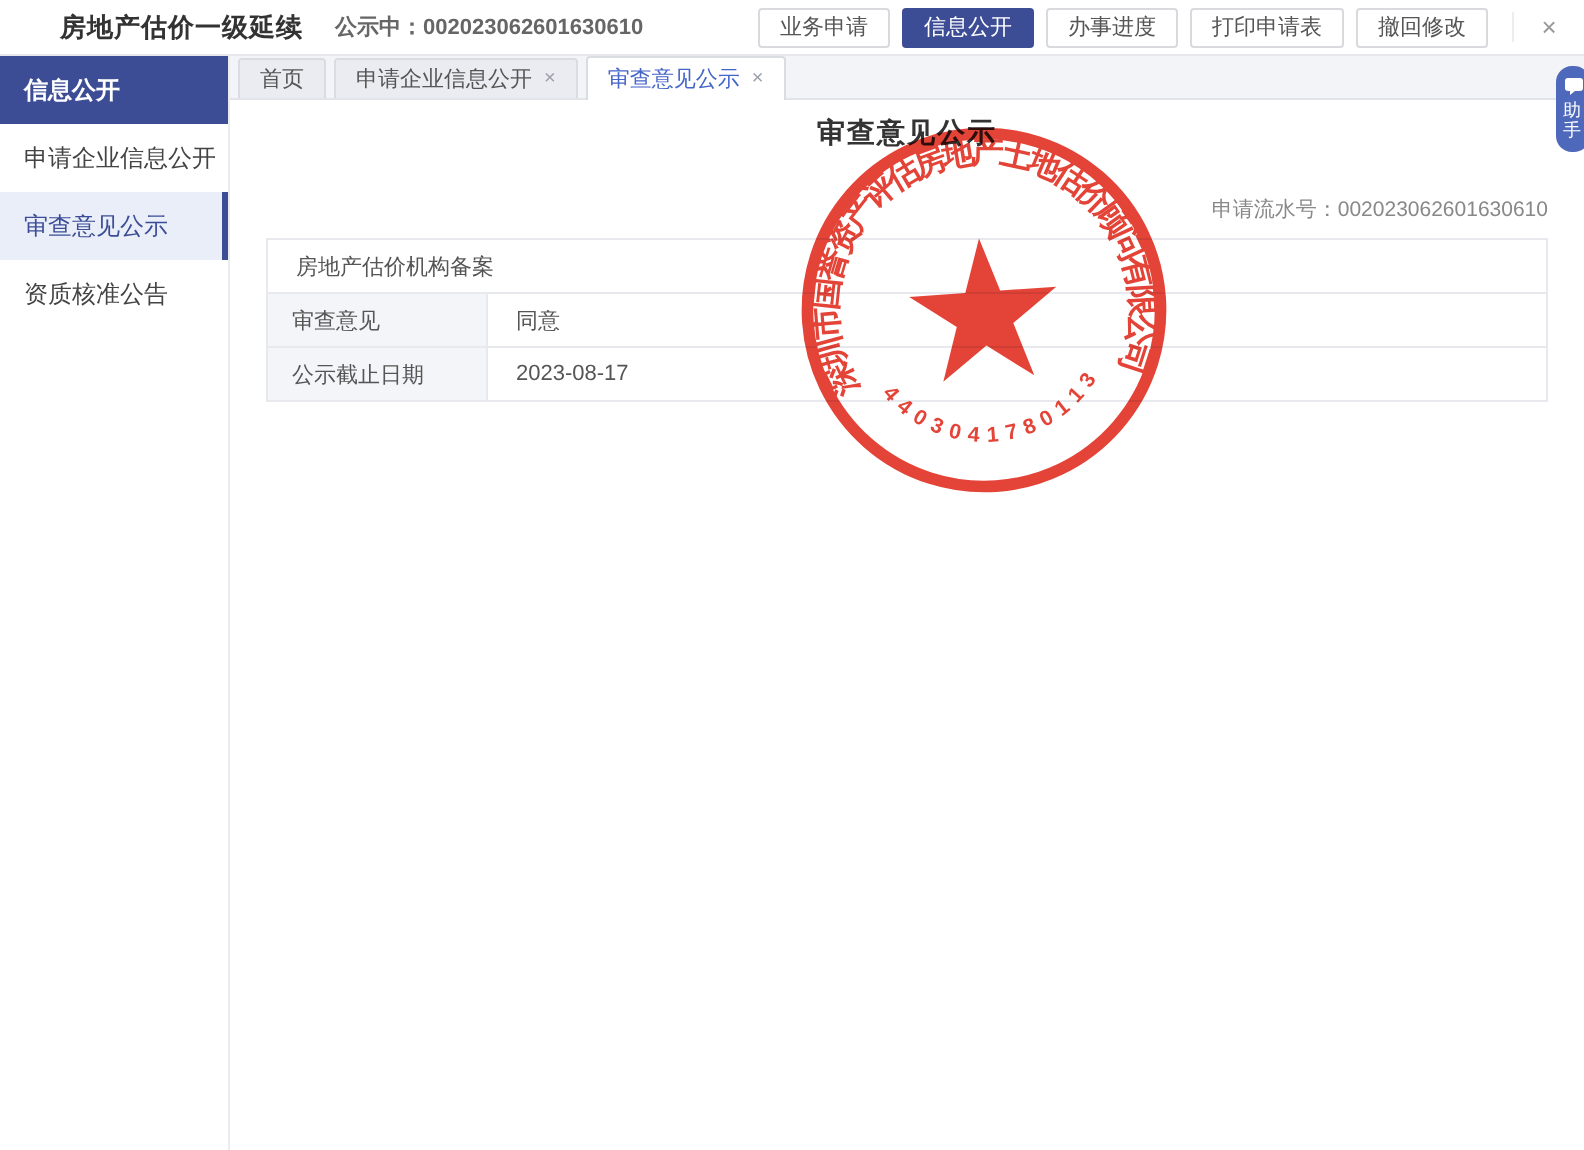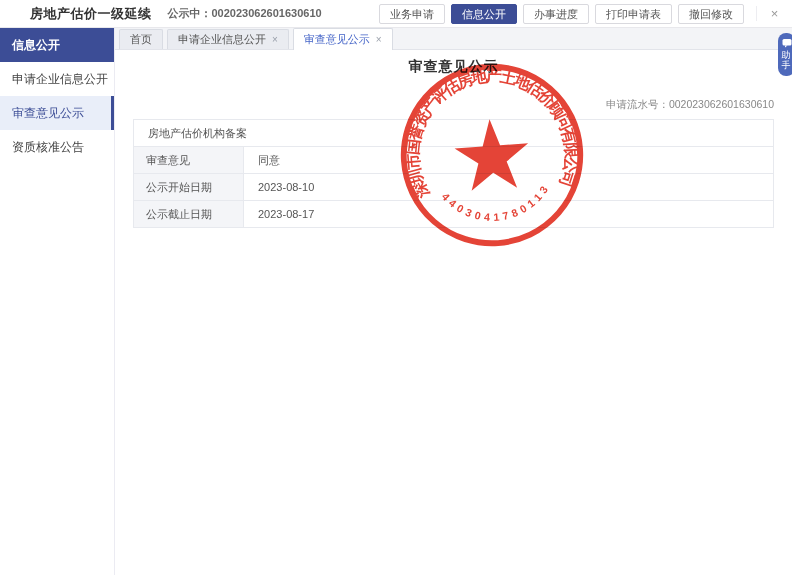--- a/index.html
+++ b/index.html
@@ -100,24 +100,20 @@
 
         <div class="info-table">
           <div class="row">
             <div class="cell-value">房地产估价机构备案</div>
           </div>
           <div class="row">
             <div class="cell-label">审查意见</div>
             <div class="cell-value">同意</div>
           </div>
           <div class="row">
-            <div class="cell-label">公示开始日期</div>
-            <div class="cell-value">2023-08-10</div>
-          </div>
-          <div class="row">
             <div class="cell-label">公示截止日期</div>
             <div class="cell-value">2023-08-17</div>
           </div>
         </div>
       </div>
 
       <div class="stamp">
         <svg viewBox="0 0 200 200">
           <circle cx="100" cy="100" r="91" fill="none" stroke-width="6" stroke="#e23527"></circle>
           <polygon points="100,63 109,90.6 138,90.6 114.6,107.7 123.5,135.4 100,118.3 76.5,135.4 85.4,107.7 62,90.6 91,90.6" fill="#e23527"></polygon>

